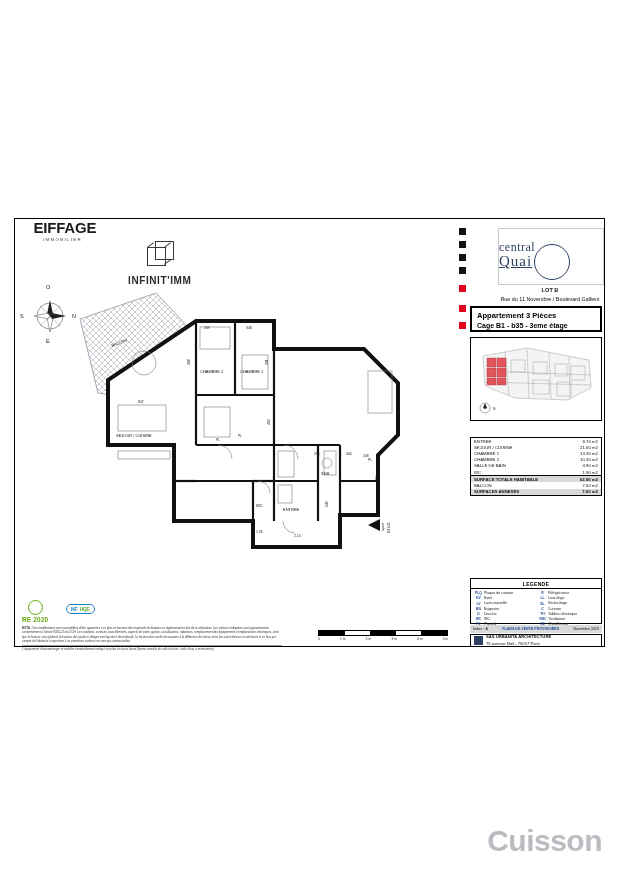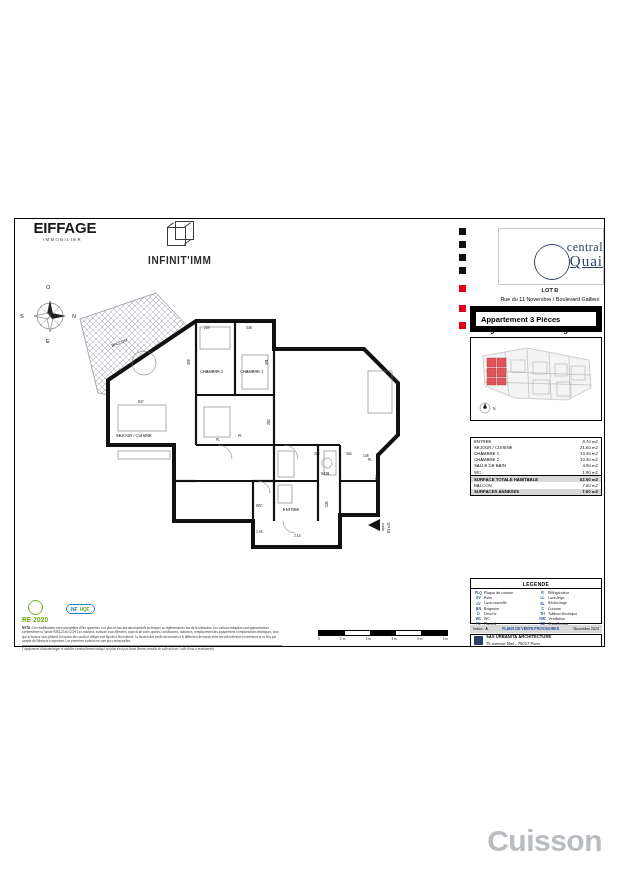--- a/index.html
+++ b/index.html
@@ -20,59 +20,59 @@
   .eiffage .bars{display:inline-block;vertical-align:middle;}
   .eiffage .bar{width:11px;height:3px;background:#e2001a;margin-bottom:1.6px;}
   .eiffage .word{
     display:inline-block;vertical-align:middle;margin-left:3px;
     font-size:15px;font-weight:bold;letter-spacing:-0.2px;color:#1a1a1a;
   }
   .eiffage .sub{
     font-size:4.4px;letter-spacing:1.3px;color:#444;margin-left:17px;margin-top:1px;
   }
 
-  .infinit{position:absolute;left:128px;top:220px;text-align:right;margin-left:20px;}
+  .infinit{position:absolute;left:128px;top:240px;text-align:right;}
   .infinit .cube{position:relative;width:34px;height:32px;margin:0 auto;}
   .infinit .cube i{position:absolute;border:1.1px solid #3a3a3a;display:block;}
   .infinit .word{
     margin-top:3px;font-size:10px;font-weight:bold;letter-spacing:0.6px;color:#2a2a2a;
   }
 
   
   .compass{position:absolute;left:22px;top:288px;width:56px;height:56px;}
   .compass .lbl{position:absolute;font-size:5.5px;color:#222;}
 
   
   .plan{position:absolute;left:78px;top:285px;width:350px;height:290px;}
   .plan svg{display:block;}
   .redsq{position:absolute;width:7px;height:7px;}
   .logo-box{
     position:absolute;left:498px;top:228px;width:104px;height:55px;
     border:1px solid #c9c9c9;background:#fff;
   }
   .logo-box .cq{
-    position:absolute;left:0;right:0;top:11px;text-align:right;
+    position:absolute;left:0;right:0;top:11px;text-align:left;
     font-family:"Liberation Serif", serif;color:#2d3f63;
   }
   .cq .l1{font-size:12px;letter-spacing:0.5px;}
   .cq .l2{font-size:15px;letter-spacing:1px;margin-top:-2px;text-decoration:underline;}
   .cq .ring{
     position:absolute;left:50%;top:4px;width:34px;height:34px;margin-left:-17px;
     border:1.2px solid #2d3f63;border-radius:50%;
   }
 
   .lot{
     position:absolute;left:498px;top:286px;width:104px;
     text-align:center;font-size:5.4px;color:#111;line-height:1.6;
   }
   .lot .t{font-weight:bold;font-size:5.6px;}
 
   .titlebox{
     position:absolute;left:470px;top:306px;width:132px;height:26px;
-    border:6px solid #000000;box-sizing:border-box;padding:3px 0 8px 5px;
+    border:2px solid #000000;box-sizing:border-box;padding:3px 0 8px 5px;
   }
   .titlebox .t1{font-size:7.6px;font-weight:bold;color:#000;}
   .titlebox .t2{font-size:7px;font-weight:bold;color:#000;margin-top:2px;}
 
   .keyplan{
     position:absolute;left:470px;top:337px;width:132px;height:84px;
     border:1px solid #000;box-sizing:border-box;background:#fff;
   }
 
   

